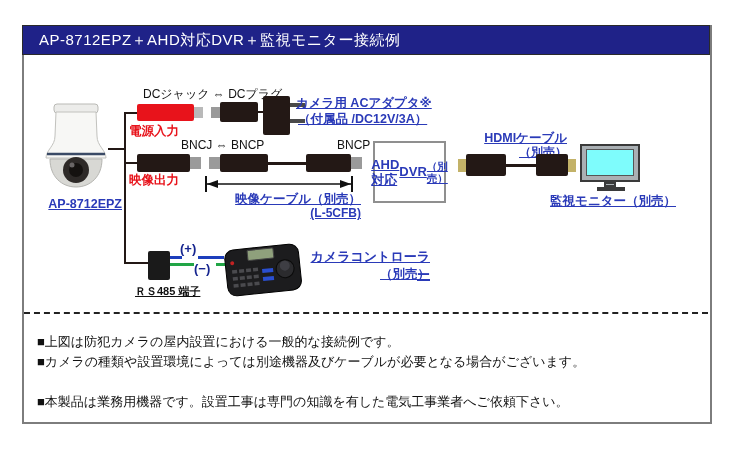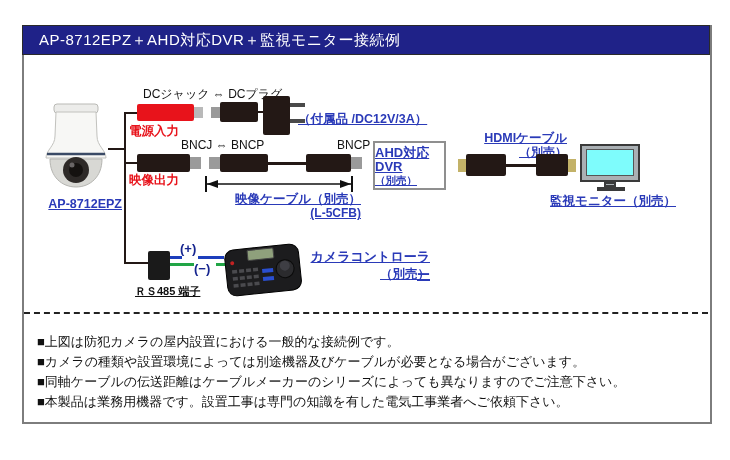--- a/index.html
+++ b/index.html
@@ -13,22 +13,22 @@
   .plain{color:#111;margin-left:28px;}
   .red-label{color:#e8131b;font-weight:bold;font-size:12.5px;}
   .wire{background:#231815;}
   .dark{background:#231815;border-radius:2px;}
   .tip{background:#9a9a9a;}
   .gold{background:#c3b268;}
   .lbl12{font-size:12px;}
   .lbl125{font-size:12.5px;}
   .lbl13{font-size:13px;}
   .center{text-align:right;}
-  .dvr-box{left:373px;top:141px;width:73px;height:49px;border:2px solid #8f8f8f;box-sizing:border-box;
-           display:flex;flex-direction:column;align-items:flex-start;justify-content:center;background:#fff;}
+  .dvr-box{left:373px;top:141px;width:73px;height:62px;border:2px solid #8f8f8f;box-sizing:border-box;
+           display:flex;flex-direction:row;align-items:center;justify-content:center;background:#fff;}
   .dvr-box .l1{font-size:13px;line-height:15px;}
   .dvr-box .l2{font-size:13px;line-height:14px;}
   .dvr-box .l3{font-size:10.5px;line-height:12px;}
   .dashed-sep{left:24px;top:312px;width:684px;border-top:2px dashed #222;}
   .note{left:37px;font-size:13px;color:#111;white-space:nowrap;}
   .navy{color:#16258f;font-weight:bold;}
   .monitor-part{background:#aab0b4;border:2px solid #3a3a3a;box-sizing:border-box;}
 </style>
 </head>
 <body>
@@ -63,20 +63,21 @@
   <div class="abs plain lbl12" style="left:115px;top:86px;">DCジャック ⇔ DCプラグ</div>
   <div class="abs" style="left:137px;top:104px;width:57px;height:17px;background:#e8131b;border-radius:2px;"></div>
   <div class="abs" style="left:194px;top:107px;width:9px;height:11px;background:#b9b9b9;"></div>
   <div class="abs tip" style="left:211px;top:107px;width:9px;height:11px;"></div>
   <div class="abs dark" style="left:220px;top:102px;width:38px;height:20px;"></div>
   <div class="abs wire" style="left:258px;top:111px;width:6px;height:2px;"></div>
   <div class="abs dark" style="left:263px;top:96px;width:27px;height:39px;"></div>
   <div class="abs" style="left:290px;top:103px;width:15px;height:4px;background:#4a4a4a;"></div>
   <div class="abs" style="left:290px;top:119px;width:15px;height:4px;background:#4a4a4a;"></div>
   <div class="abs red-label" style="left:129px;top:123px;">電源入力</div>
+  <div class="abs link lbl125" style="left:296px;top:95px;">カメラ用 ACアダプタ※</div>
   <div class="abs link lbl125" style="left:298px;top:111px;">（付属品 /DC12V/3A）</div>
 
   <div class="abs plain lbl12" style="left:153px;top:138px;">BNCJ ⇔ BNCP</div>
   <div class="abs plain lbl12" style="left:309px;top:138px;">BNCP</div>
   <div class="abs dark" style="left:137px;top:154px;width:53px;height:18px;"></div>
   <div class="abs tip" style="left:190px;top:157px;width:11px;height:12px;"></div>
   <div class="abs tip" style="left:209px;top:157px;width:11px;height:12px;"></div>
   <div class="abs dark" style="left:220px;top:154px;width:48px;height:18px;"></div>
   <div class="abs wire" style="left:268px;top:162px;width:38px;height:3px;"></div>
   <div class="abs dark" style="left:306px;top:154px;width:45px;height:18px;"></div>
@@ -149,16 +150,15 @@
       </g>
     </svg>
   </div>
   <div class="abs link lbl13 center" style="left:306px;top:248px;width:124px;">カメラコントローラー</div>
   <div class="abs link lbl125 center" style="left:306px;top:266px;width:124px;">（別売）</div>
 
   <div class="abs dashed-sep"></div>
 
   <div class="abs note" style="top:333px;">■上図は防犯カメラの屋内設置における一般的な接続例です。</div>
   <div class="abs note" style="top:353px;">■カメラの種類や設置環境によっては別途機器及びケーブルが必要となる場合がございます。</div>
-  <div class="abs note" style="top:373px;">■同軸ケーブルの伝送距離はケーブルメーカーのシリーズによっても異なりますのでご注意下さい。</div>
   <div class="abs note" style="top:393px;">■本製品は業務用機器です。設置工事は専門の知識を有した電気工事業者へご依頼下さい。</div>
 
 </div>
 
 </body></html>

